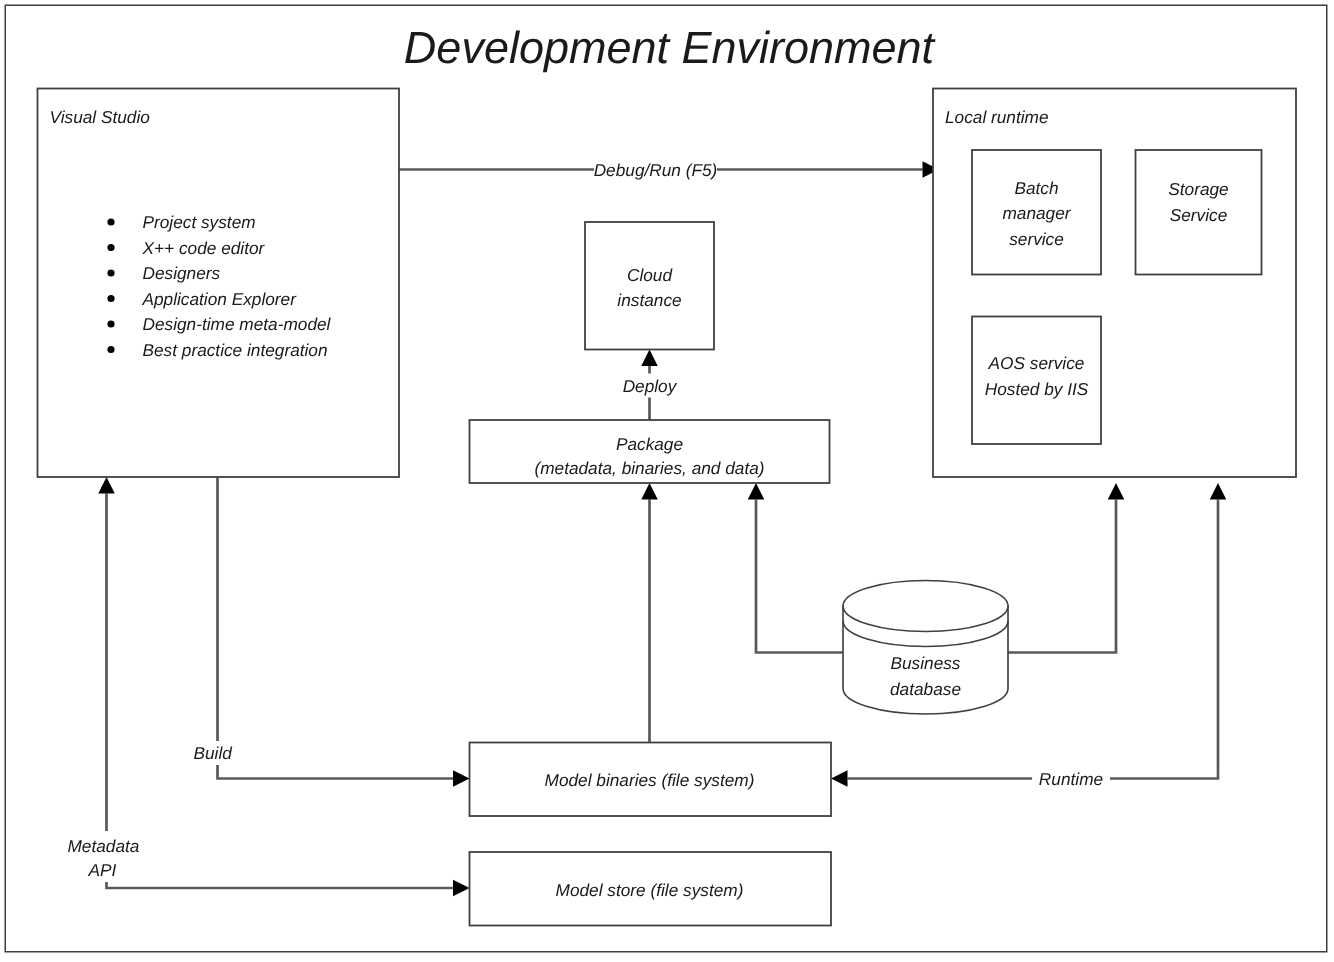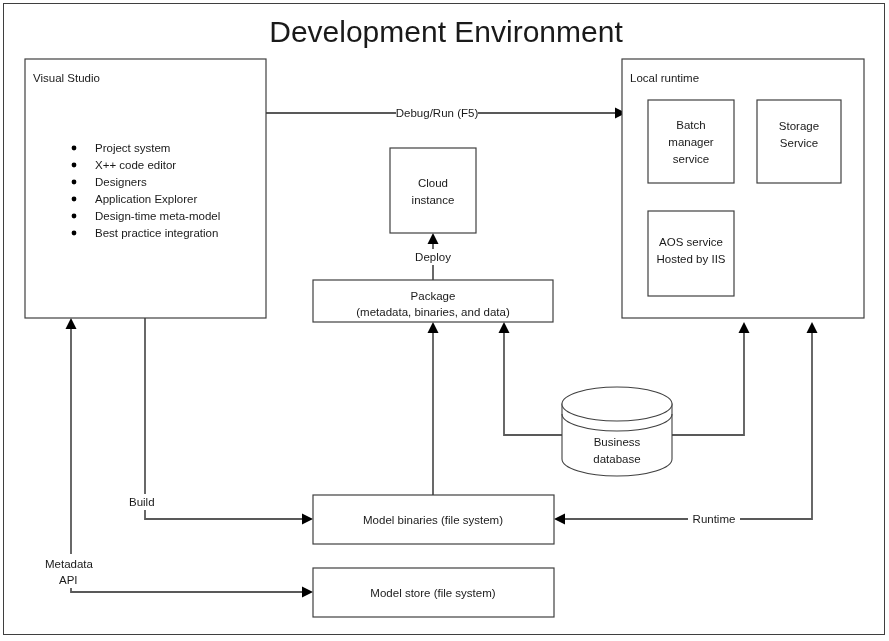--- a/index.html
+++ b/index.html
@@ -10,20 +10,21 @@
   }
   body {
     font-family: "Liberation Sans", sans-serif;
   }
   #diagram-root {
     position: relative;
     width: 889px;
     height: 641px;
     background: #ffffff;
     overflow: hidden;
+    font-style: italic;
   }
   svg#diagram-canvas {
     position: absolute;
     top: 0;
     left: 0;
     width: 889px;
     height: 641px;
   }
   .frame-rect {
     fill: #ffffff;

